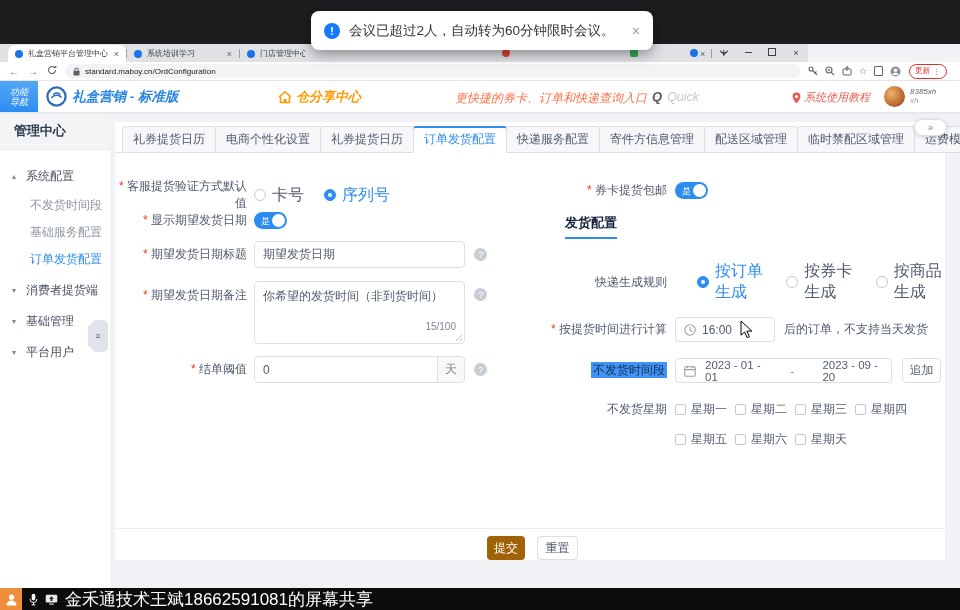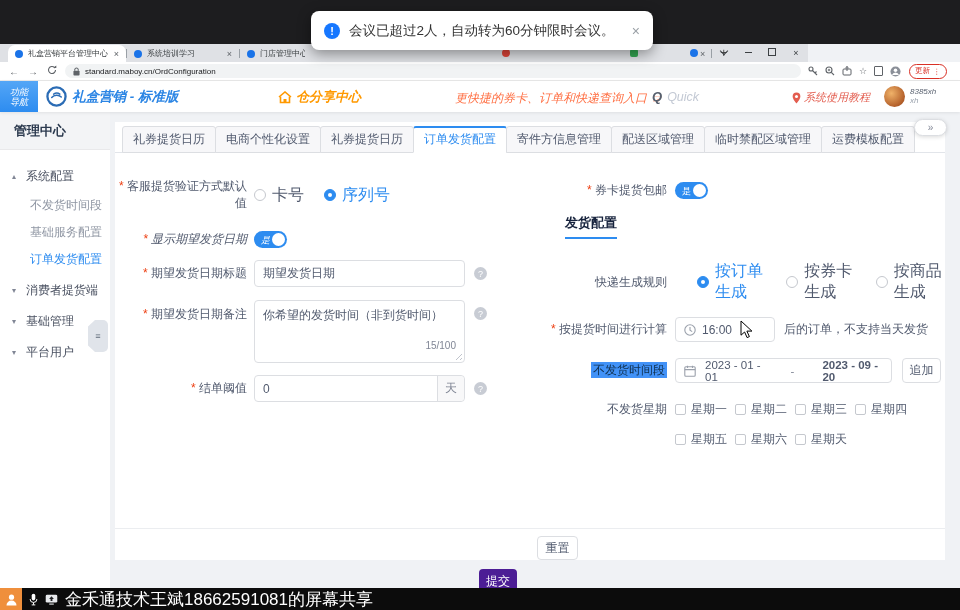--- a/index.html
+++ b/index.html
@@ -108,29 +108,29 @@
   .upbox{width:95px;height:112px;border:1px dashed #d4d7dd;border-radius:4px;background:#fbfbfc;display:flex;align-items:center;justify-content:center;cursor:pointer;}
   .sec{display:inline-block;font-size:13px;font-weight:bold;color:#17233d;padding-bottom:5px;border-bottom:2px solid #2d8cf0;}
   .time-in{width:100px;height:25px;border:1px solid #dcdee2;border-radius:4px;display:flex;align-items:center;gap:6px;
     padding:0 8px;font-size:12px;color:#515a6e;box-sizing:border-box;}
   .after-txt{margin-left:9px;font-size:12px;color:#515a6e;}
   .hl{background:#4292f7;color:#10304f;padding:1px 2px;}
   .date-in{width:217px;height:25px;border:1px solid #dcdee2;border-radius:4px;display:flex;align-items:center;
     font-size:11.5px;color:#515a6e;box-sizing:border-box;}
   .date-in .d1{margin-left:9px;}
   .date-in .dsep{margin-left:17px;color:#808695;}
-  .date-in .d2{margin-left:28px;font-weight:bold;}
+  .date-in .d2{margin-left:28px;}
   .cal-ic{margin-left:8px;display:flex;}
   .append-btn{margin-left:10px;width:37px;height:23px;border:1px solid #dcdee2;border-radius:4px;background:#fff;font-size:12px;
     color:#515a6e;display:flex;align-items:center;justify-content:center;cursor:pointer;}
   .wk{width:60px;display:flex;align-items:center;gap:5px;font-size:12px;color:#515a6e;cursor:pointer;}
   .cbox{width:11px;height:11px;border:1px solid #c5c8ce;border-radius:2px;background:#fff;flex:none;box-sizing:border-box;}
   .card-footer{position:absolute;left:0;right:0;top:406px;height:32px;border-top:1px solid #ebedf0;}
   .btn{position:absolute;top:7px;height:24px;border-radius:4px;font-size:12px;display:flex;align-items:center;justify-content:center;cursor:pointer;box-sizing:border-box;}
-  .btn-submit{left:364px;width:38px;background:#4c1d95;color:#fff;margin-top:33px;}
+  .btn-submit{left:372px;width:38px;background:#a16207;color:#fff;}
   .btn-reset{left:422px;width:41px;background:#fff;border:1px solid #dcdee2;color:#515a6e;}
   
   .sharebar{position:absolute;left:0;top:588px;width:960px;height:22px;background:#0c0c0c;display:flex;align-items:center;}
   .share-badge{width:22px;height:22px;background:#ef8f3c;display:flex;align-items:center;justify-content:center;flex:none;}
   .share-ic{margin-left:7px;display:flex;align-items:center;}
   .share-txt{margin-left:7px;font-size:17px;color:#fff;white-space:nowrap;}
   .cursor{position:absolute;left:740px;top:320px;z-index:70;}
 </style>
 </head>
 <body>
@@ -292,39 +292,40 @@
 
   <div class="main-bg"></div>
 
   <div class="card">
     <div class="tabline"></div>
     <div class="tabstrip">
       <div class="ctab">礼券提货日历</div>
       <div class="ctab">电商个性化设置</div>
       <div class="ctab">礼券提货日历</div>
       <div class="ctab active">订单发货配置</div>
+      <div class="ctab">快递服务配置</div>
       <div class="ctab">寄件方信息管理</div>
       <div class="ctab">配送区域管理</div>
       <div class="ctab">临时禁配区域管理</div>
       <div class="ctab">运费模板配置</div>
     </div>
 
     <div class="form-left">
       <div class="frow" style="margin-top:8px;">
         <span class="flabel req">客服提货验证方式默认值</span>
         <span class="ropt">
           <span class="radio"></span>
           <span class="olbl">卡号</span>
         </span>
         <span class="ropt on" style="margin-left:20px;">
           <span class="radio sel"></span>
           <span class="olbl">序列号</span>
         </span>
       </div>
-      <div class="frow" style="margin-top:19px;font-style:italic;">
+      <div class="frow" style="">
         <span class="flabel req">显示期望发货日期</span>
         <span class="switch">
           <span class="sw-t">是</span>
         </span>
       </div>
       <div class="frow" style="margin-top:12px;">
         <span class="flabel req">期望发货日期标题</span>
         <span class="tinput">期望发货日期</span>
         <span class="qicon">?</span>
       </div>

